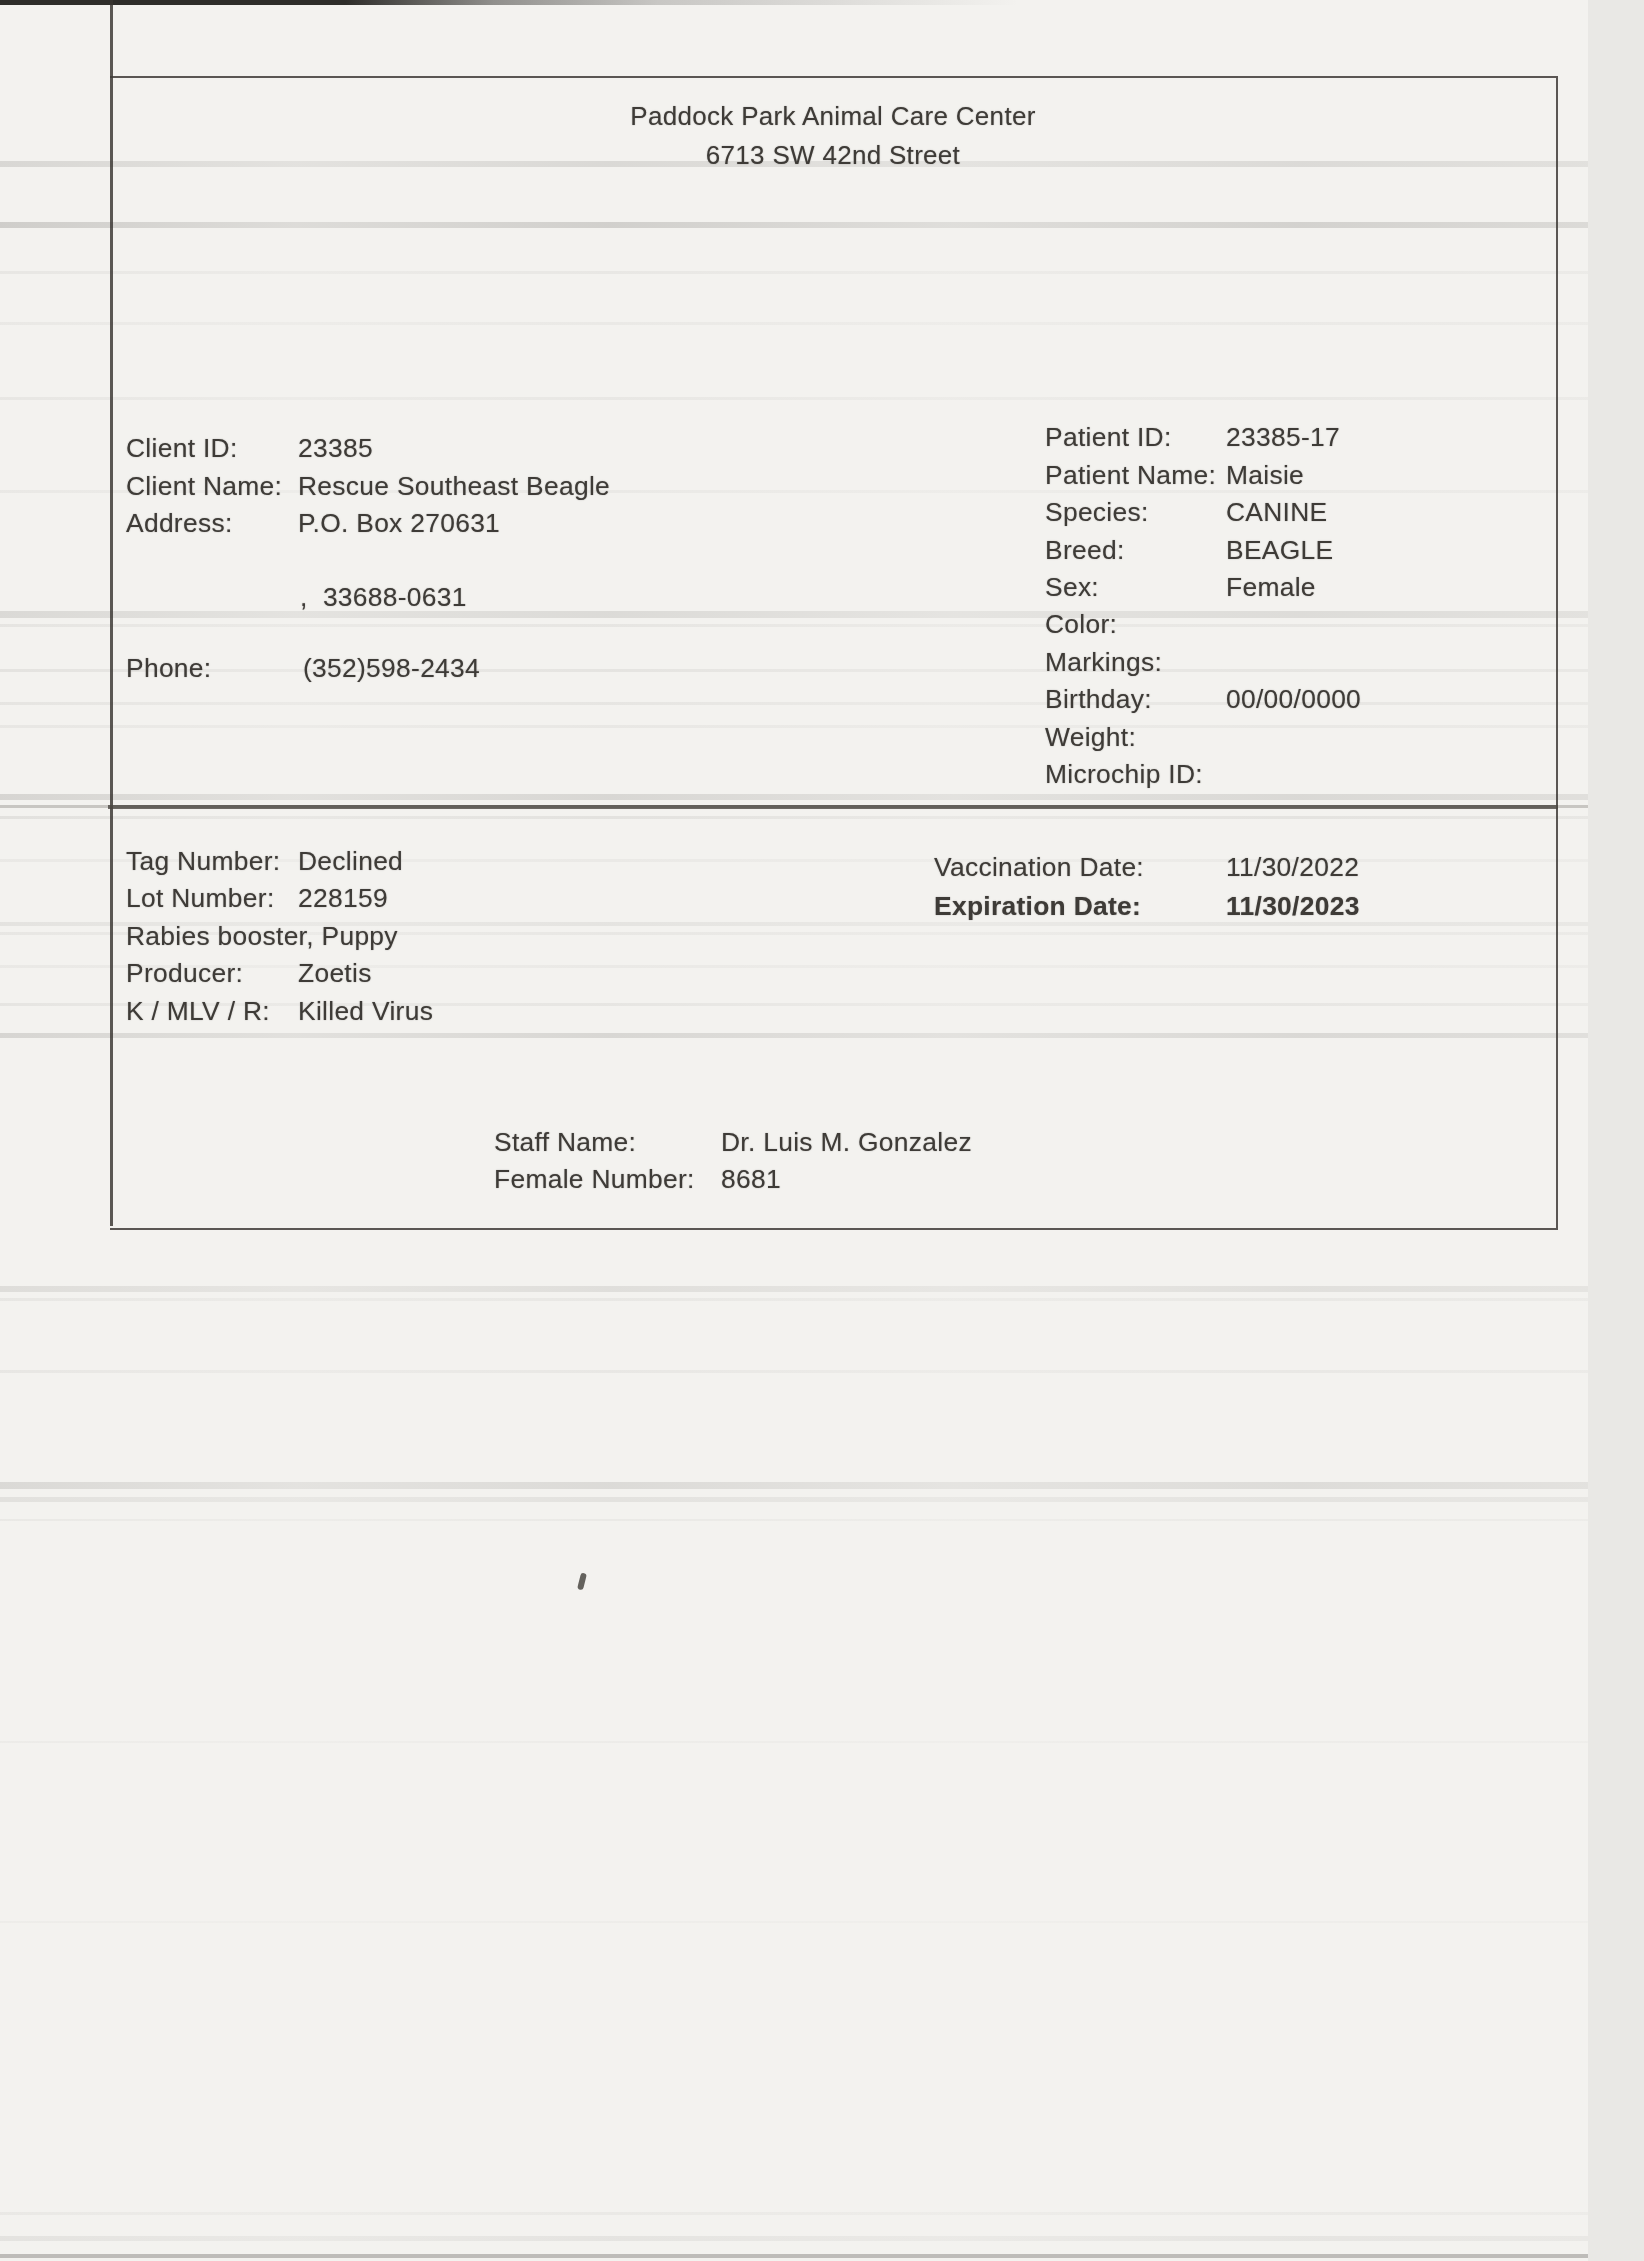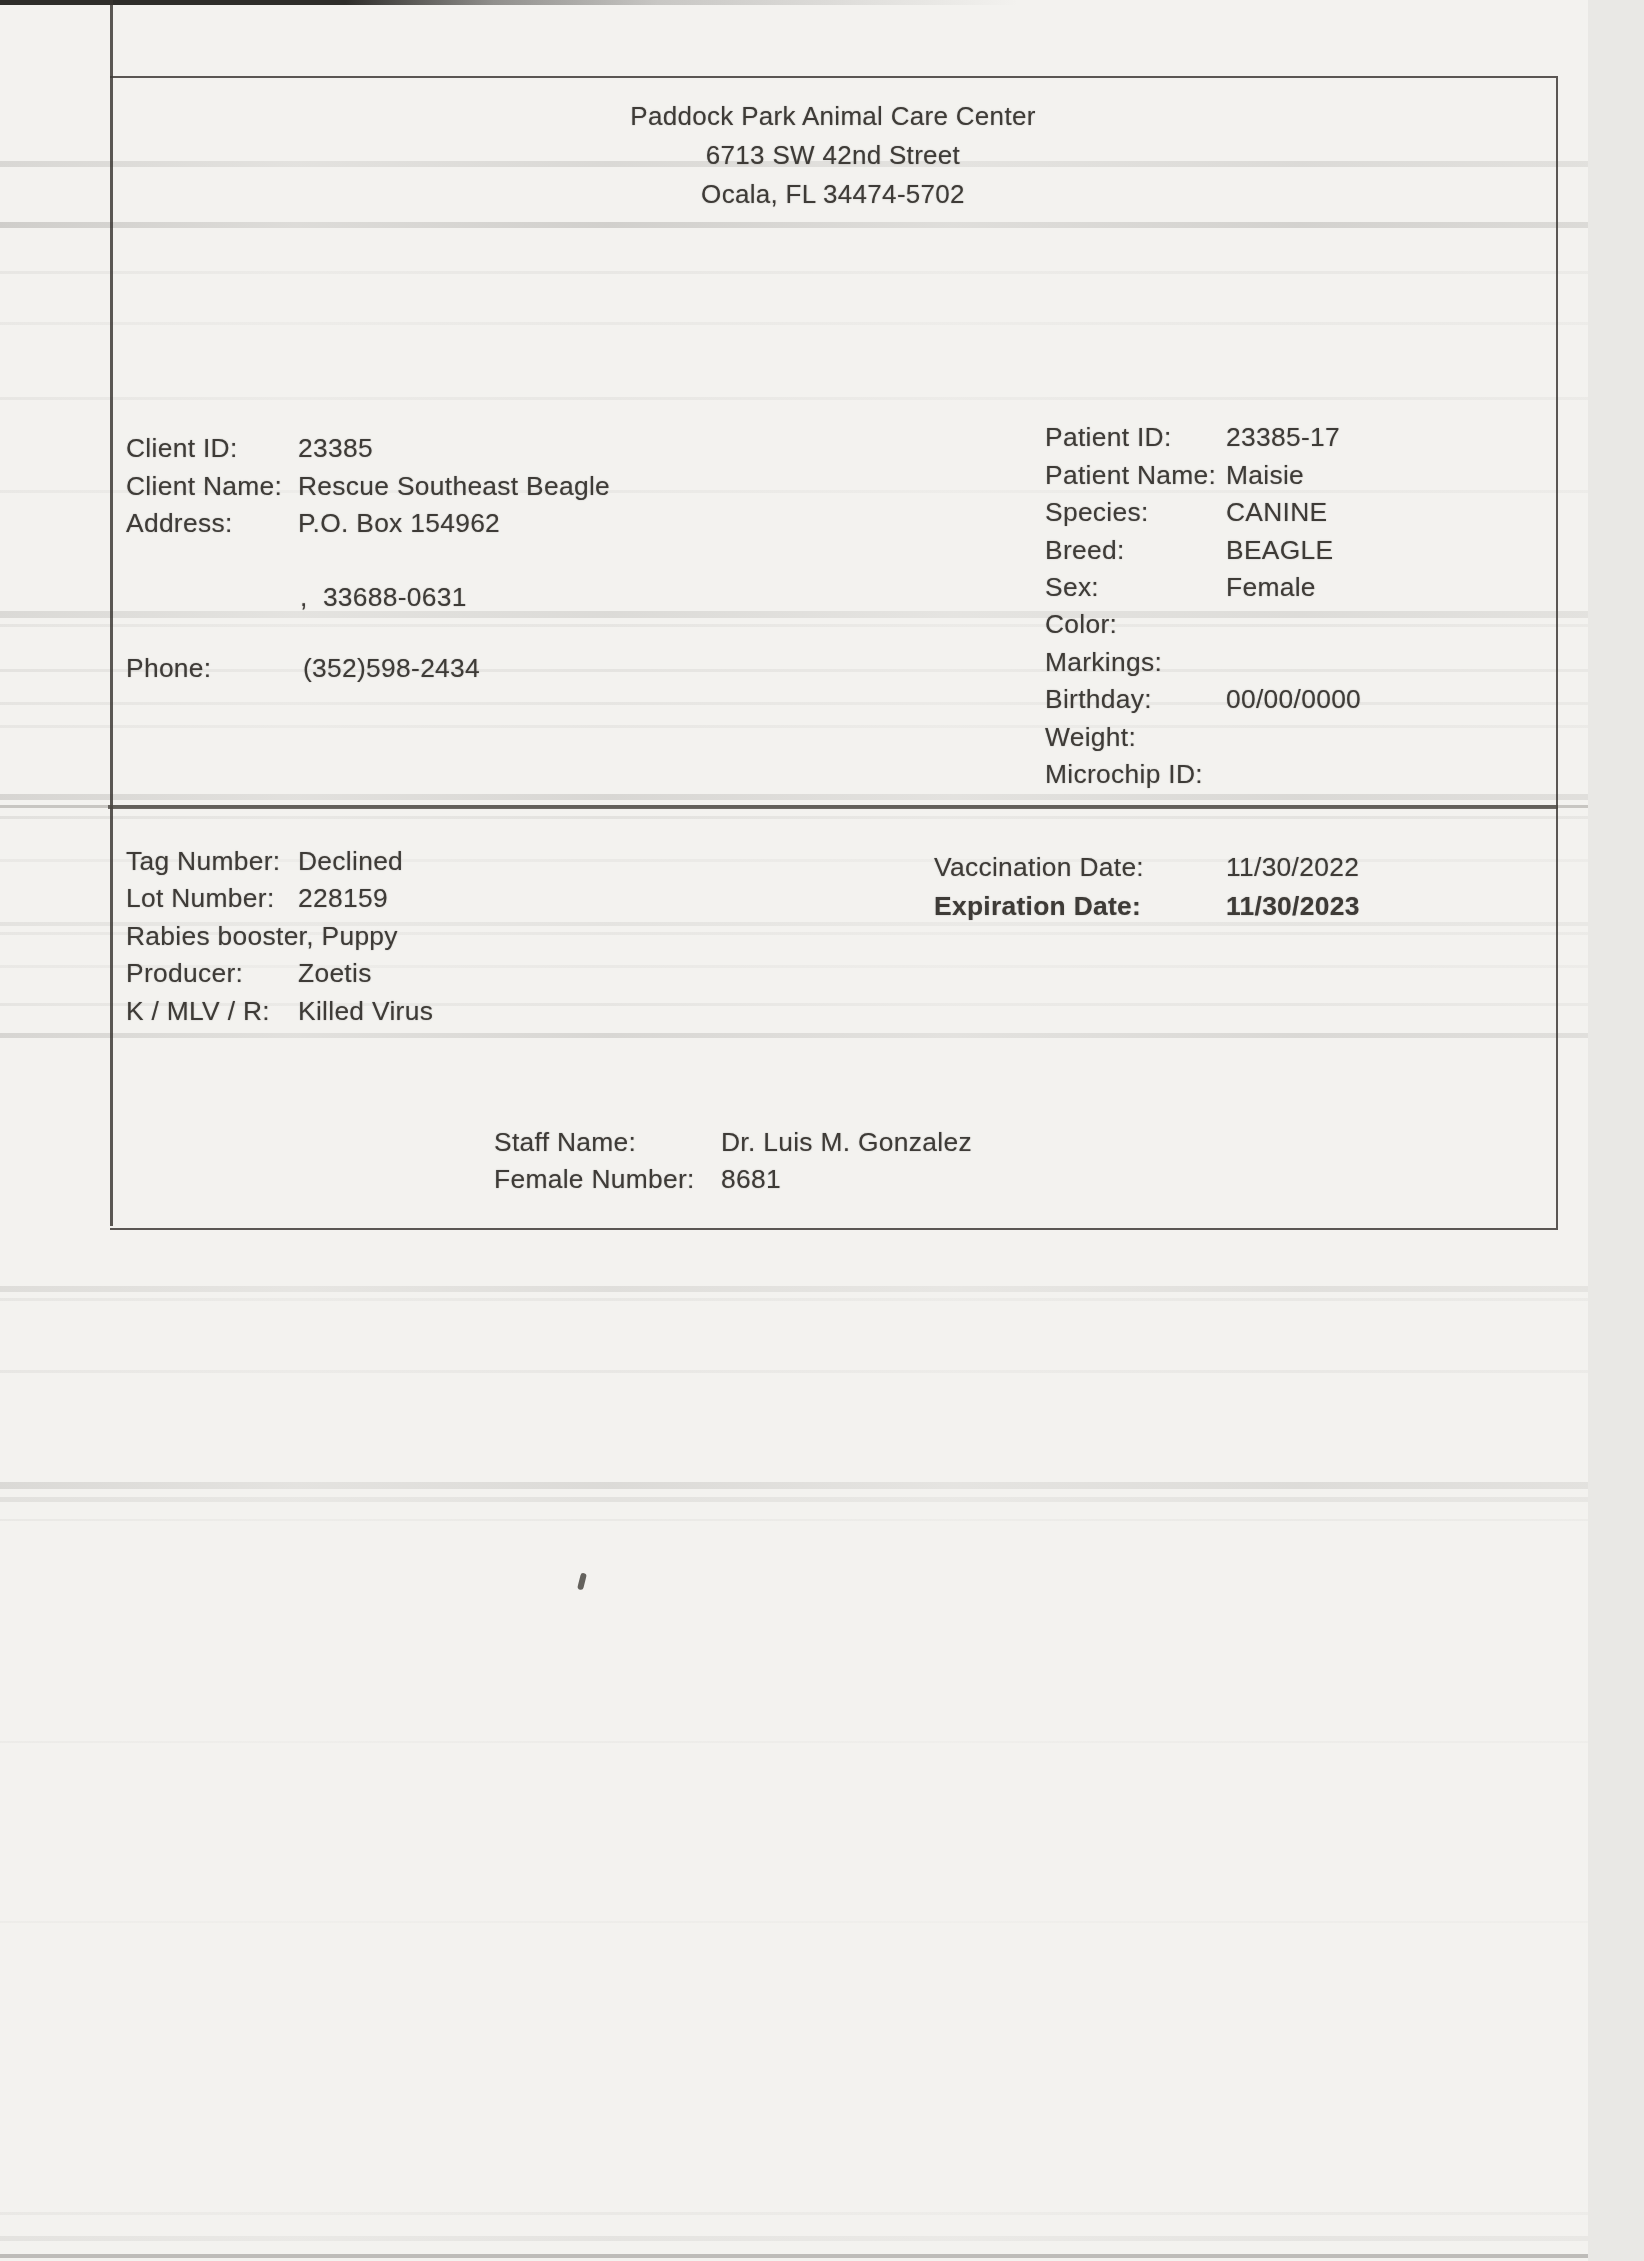--- a/index.html
+++ b/index.html
@@ -109,29 +109,28 @@
   <div class="streak" style="top:2236px;height:5.2px;opacity:.16"></div>
   <div class="speck"></div>
 
   <div class="left-rule"></div>
   <div class="cert-box"></div>
   <div class="divider-ext"></div>
   <div class="divider-dark"></div>
 
   <div class="hdr ink" style="top:103px">Paddock Park Animal Care Center</div>
   <div class="hdr ink" style="top:142px">6713 SW 42nd Street</div>
-  <div class="hdr ink" style="top:181px">Ocala, FL 34474-5702</div>
 
 
   <span class="lab ink" style="left:126px;top:433px">Client ID:</span>
   <span class="val ink" style="left:298px;top:433px">23385</span>
   <span class="lab ink" style="left:126px;top:471px">Client Name:</span>
   <span class="val ink" style="left:298px;top:471px">Rescue Southeast Beagle</span>
   <span class="lab ink" style="left:126px;top:508px">Address:</span>
-  <span class="val ink" style="left:298px;top:508px">P.O. Box 154962</span>
+  <span class="val ink" style="left:298px;top:508px">P.O. Box 270631</span>
   <span class="val ink" style="left:300px;top:582px">,  33688-0631</span>
   <span class="lab ink" style="left:126px;top:653px">Phone:</span>
   <span class="val ink" style="left:303px;top:653px">(352)598-2434</span>
 
   <span class="lab ink" style="left:1045px;top:422px">Patient ID:</span>
   <span class="val ink" style="left:1226px;top:422px">23385-17</span>
   <span class="lab ink" style="left:1045px;top:460px">Patient Name:</span>
   <span class="val ink" style="left:1226px;top:460px">Maisie</span>
   <span class="lab ink" style="left:1045px;top:497px">Species:</span>
   <span class="val ink" style="left:1226px;top:497px">CANINE</span>

